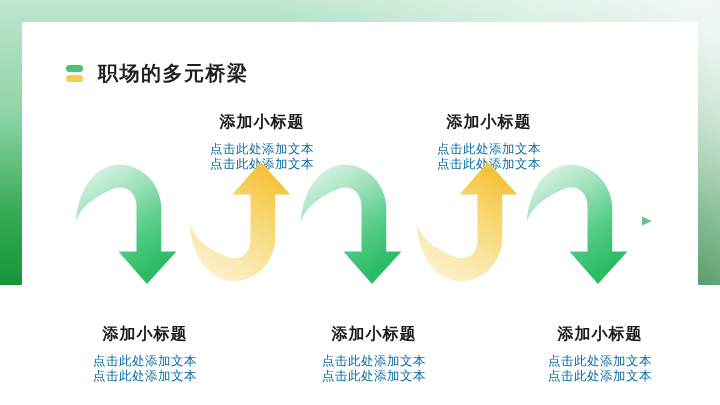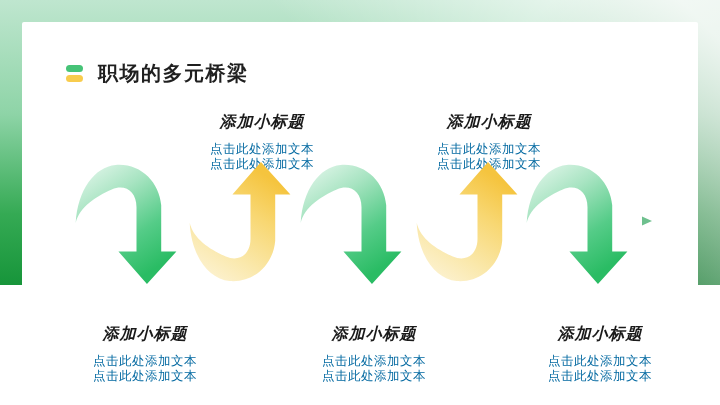--- a/index.html
+++ b/index.html
@@ -23,21 +23,21 @@
   .icon-bars .bar{width:17px;height:7px;border-radius:3.5px;}
   .bar.green{background:#46c377;}
   .bar.yellow{background:#f8cc4d;}
   .slide-title{
     font-size:20px;font-weight:bold;color:#1f1f1f;letter-spacing:1.5px;margin:0;
   }
   .diagram-svg{position:absolute;left:0;top:0;pointer-events:none;}
   .tblock{position:absolute;width:176px;text-align:center;}
   .tblock h3{
     font-size:16px;font-weight:bold;letter-spacing:1px;
-    margin:0 0 9px 0;color:#1a1a1a;font-style:italic;
+    margin:0 0 9px 0;color:#1a1a1a;
   }
   .tblock p{
     font-size:12.5px;line-height:14.5px;margin:0;color:#0369a1;letter-spacing:0.5px;
   }
   .top-1{left:152px;top:90px;}
   .top-2{left:379px;top:90px;}
   .bot-1{left:35px;top:302px;}
   .bot-2{left:264px;top:302px;}
   .bot-3{left:490px;top:302px;}
 </style>

